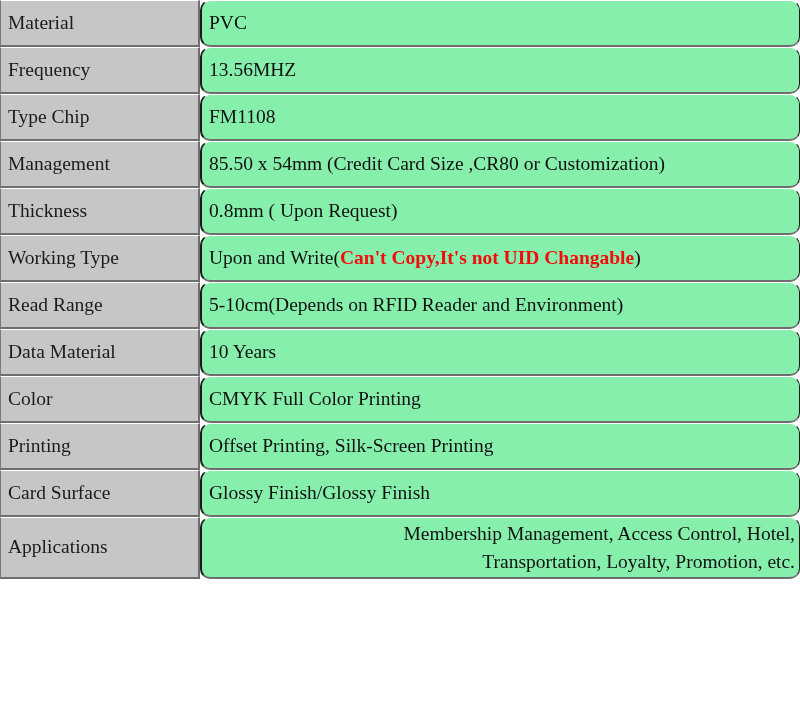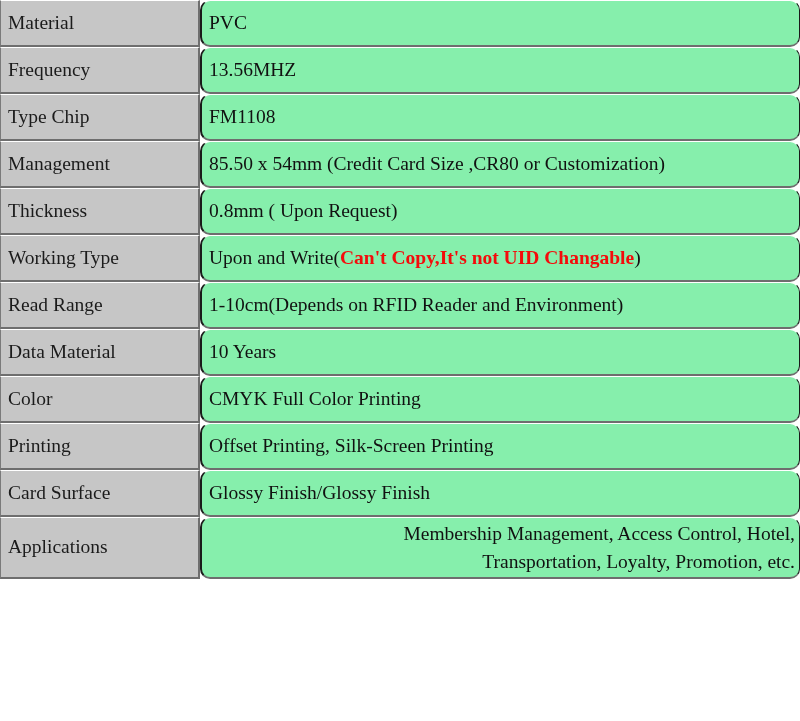--- a/index.html
+++ b/index.html
@@ -102,21 +102,21 @@
       <td class="cell-value">0.8mm ( Upon Request)</td>
     </tr>
 
     <tr class="spec-row">
       <td class="cell-label">Working Type</td>
       <td class="cell-value"><span>Upon and Write(</span><span class="warn">Can't Copy,It's not UID Changable</span><span>)</span></td>
     </tr>
 
     <tr class="spec-row">
       <td class="cell-label">Read Range</td>
-      <td class="cell-value">1-10cm(Depends on RFID Reader and Environment)</td>
+      <td class="cell-value">5-10cm(Depends on RFID Reader and Environment)</td>
     </tr>
 
     <tr class="spec-row">
       <td class="cell-label">Data Material</td>
       <td class="cell-value">10 Years</td>
     </tr>
 
     <tr class="spec-row">
       <td class="cell-label">Color</td>
       <td class="cell-value">CMYK Full Color Printing</td>

